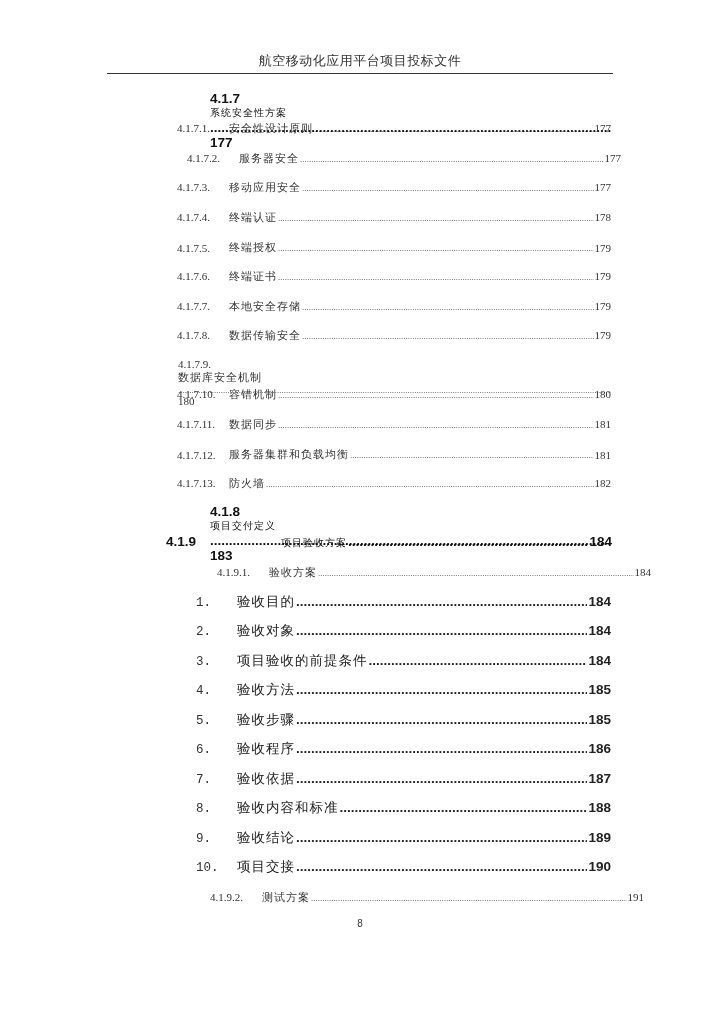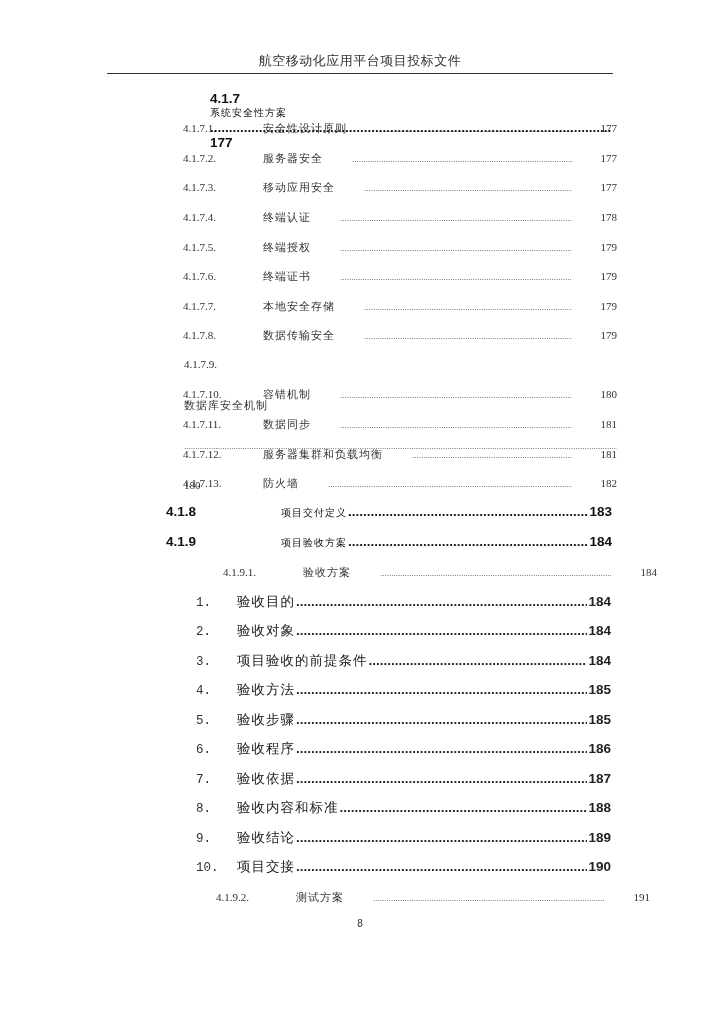--- a/index.html
+++ b/index.html
@@ -79,26 +79,25 @@
       margin-left: 44px;
     }
     .l3 .leader, .l3 .page {
       font-family: "Liberation Sans", "DejaVu Sans", sans-serif;
       font-weight: bold;
       font-size: 13.5px;
     }
 
     
     .l4 {
-      left: 183px;
+      left: 177px;
       width: 434px;
       font-size: 11px;
       color: #333;
       font-family: "Liberation Serif", serif;
-      gap: 28px;
     }
     .l4 .num { width: 52px; font-size: 11px; }
     .l4 .title { font-family: "DejaVu Serif", serif; font-size: 11px; letter-spacing: 1px; }
     .l4 .leader { font-size: 9px; color: #444; }
     .l4 .page { font-size: 11px; }
 
     
     .l5 {
       left: 196px;
       width: 415px;
@@ -138,39 +137,39 @@
       <span class="title">系统安全性方案</span>
       <span class="leader"></span>
       <span class="page">177</span>
     </div>
     <div class="row l4" style="top: 121px;">
       <span class="num">4.1.7.1.</span>
       <span class="title">安全性设计原则</span>
       <span class="leader"></span>
       <span class="page">177</span>
     </div>
-    <div class="row l4" style="top: 151px;">
+    <div class="row l4" style="top: 151px; margin-left: 10px;">
       <span class="num">4.1.7.2.</span>
       <span class="title">服务器安全</span>
       <span class="leader"></span>
       <span class="page">177</span>
     </div>
     <div class="row l4" style="top: 180px;">
       <span class="num">4.1.7.3.</span>
       <span class="title">移动应用安全</span>
       <span class="leader"></span>
       <span class="page">177</span>
     </div>
     <div class="row l4" style="top: 210px;">
       <span class="num">4.1.7.4.</span>
       <span class="title">终端认证</span>
       <span class="leader"></span>
       <span class="page">178</span>
     </div>
-    <div class="row l4" style="top: 240px;">
+    <div class="row l4" style="top: 240px; align-items: center;">
       <span class="num">4.1.7.5.</span>
       <span class="title">终端授权</span>
       <span class="leader"></span>
       <span class="page">179</span>
     </div>
     <div class="row l4" style="top: 269px;">
       <span class="num">4.1.7.6.</span>
       <span class="title">终端证书</span>
       <span class="leader"></span>
       <span class="page">179</span>
@@ -198,33 +197,33 @@
       <span class="title">容错机制</span>
       <span class="leader"></span>
       <span class="page">180</span>
     </div>
     <div class="row l4" style="top: 417px;">
       <span class="num">4.1.7.11.</span>
       <span class="title">数据同步</span>
       <span class="leader"></span>
       <span class="page">181</span>
     </div>
-    <div class="row l4" style="top: 447px;">
+    <div class="row l4" style="top: 447px; align-items: center;">
       <span class="num">4.1.7.12.</span>
       <span class="title">服务器集群和负载均衡</span>
       <span class="leader"></span>
       <span class="page">181</span>
     </div>
     <div class="row l4" style="top: 476px;">
       <span class="num">4.1.7.13.</span>
       <span class="title">防火墙</span>
       <span class="leader"></span>
       <span class="page">182</span>
     </div>
-    <div class="row l3" style="top: 504px;">
+    <div class="row l3" style="top: 504px; flex-direction: column;">
       <span class="num">4.1.8</span>
       <span class="title">项目交付定义</span>
       <span class="leader"></span>
       <span class="page">183</span>
     </div>
     <div class="row l3" style="top: 534px;">
       <span class="num">4.1.9</span>
       <span class="title">项目验收方案</span>
       <span class="leader"></span>
       <span class="page">184</span>

